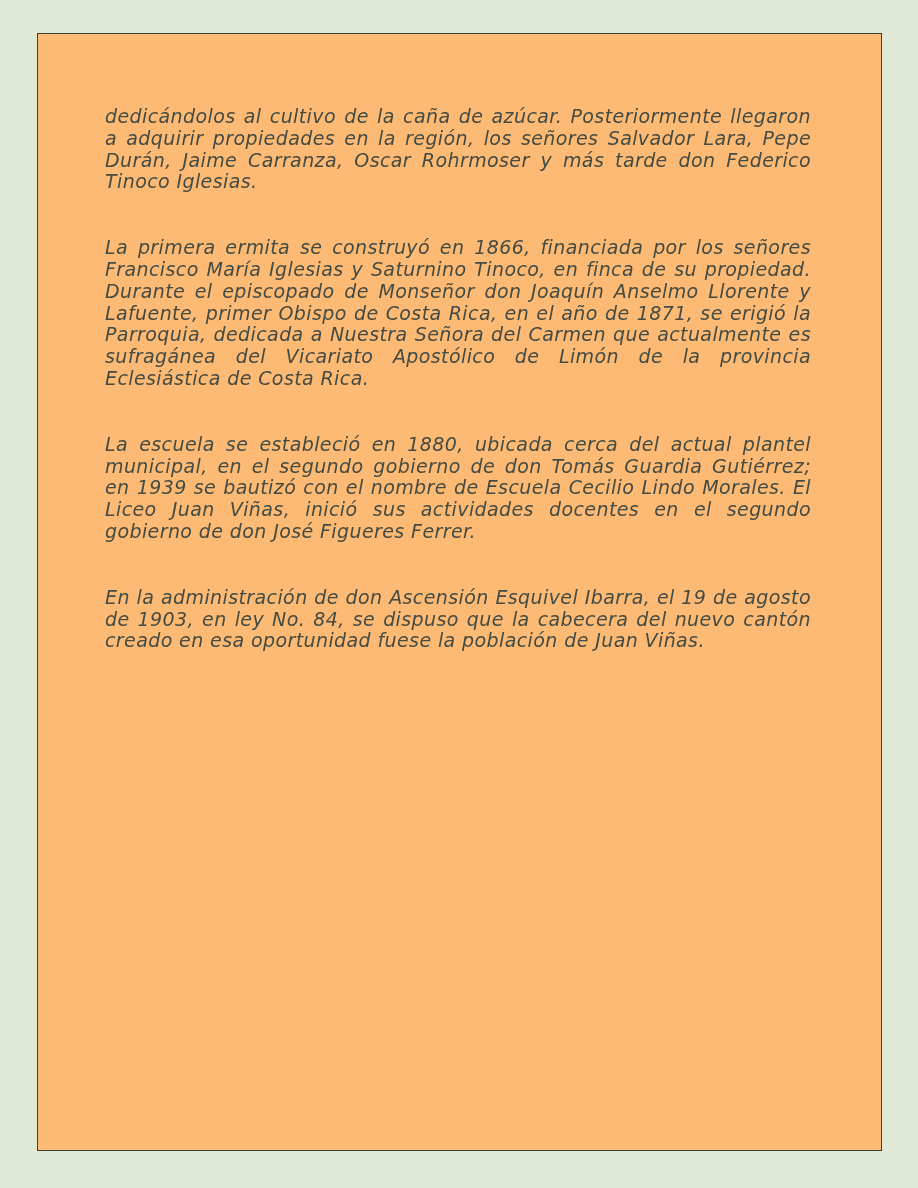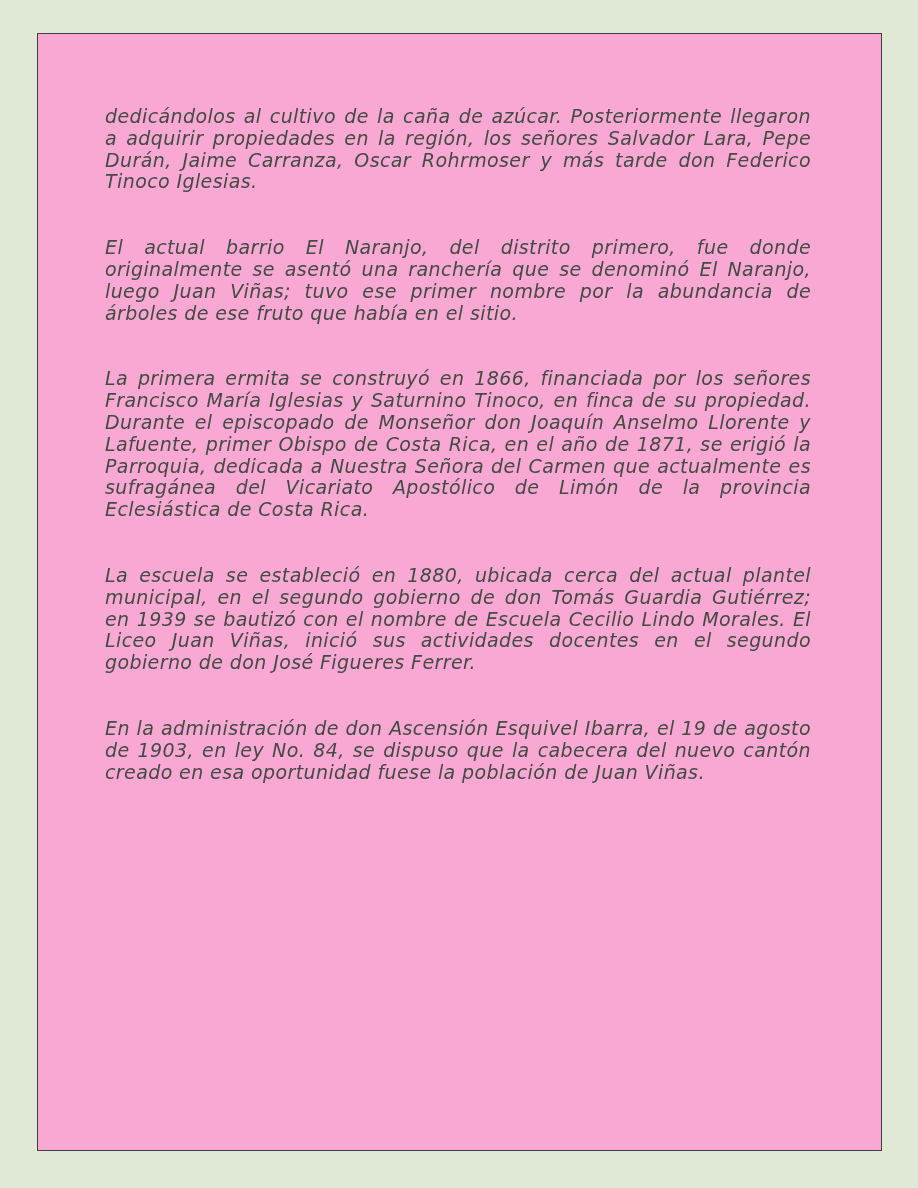--- a/index.html
+++ b/index.html
@@ -15,21 +15,21 @@
     font-family: "DejaVu Sans", "Liberation Sans", sans-serif;
   }
   .frame {
     position: absolute;
     left: 37px;
     top: 33px;
     width: 845px;
     height: 1118px;
     border: 1px solid #3a423a;
     box-sizing: border-box;
-    background: #f9a8d4;
+    background: #fdba74;
   }
   .content {
     position: absolute;
     left: 67px;
     right: 70px;
     top: 72px;
     color: #434b43;
     font-style: italic;
     font-size: 19px;
     line-height: 21.8px;
@@ -42,18 +42,17 @@
   .content p:last-child {
     margin-bottom: 12px;
   }
 </style>
 </head>
 <body>
 
 <div class="frame">
   <div class="content">
     <p>dedicándolos al cultivo de la caña de azúcar. Posteriormente llegaron a adquirir propiedades en la región, los señores Salvador Lara, Pepe Durán, Jaime Carranza, Oscar Rohrmoser y más tarde don Federico Tinoco Iglesias.</p>
-    <p>El actual barrio El Naranjo, del distrito primero, fue donde originalmente se asentó una ranchería que se denominó El Naranjo, luego Juan Viñas; tuvo ese primer nombre por la abundancia de árboles de ese fruto que había en el sitio.</p>
     <p>La primera ermita se construyó en 1866, financiada por los señores Francisco María Iglesias y Saturnino Tinoco, en finca de su propiedad. Durante el episcopado de Monseñor don Joaquín Anselmo Llorente y Lafuente, primer Obispo de Costa Rica, en el año de 1871, se erigió la Parroquia, dedicada a Nuestra Señora del Carmen que actualmente es sufragánea del Vicariato Apostólico de Limón de la provincia Eclesiástica de Costa Rica.</p>
     <p>La escuela se estableció en 1880, ubicada cerca del actual plantel municipal, en el segundo gobierno de don Tomás Guardia Gutiérrez; en 1939 se bautizó con el nombre de Escuela Cecilio Lindo Morales. El Liceo Juan Viñas, inició sus actividades docentes en el segundo gobierno de don José Figueres Ferrer.</p>
     <p>En la administración de don Ascensión Esquivel Ibarra, el 19 de agosto de 1903, en ley No. 84, se dispuso que la cabecera del nuevo cantón creado en esa oportunidad fuese la población de Juan Viñas.</p>
   </div>
 </div>
 
 </body></html>

